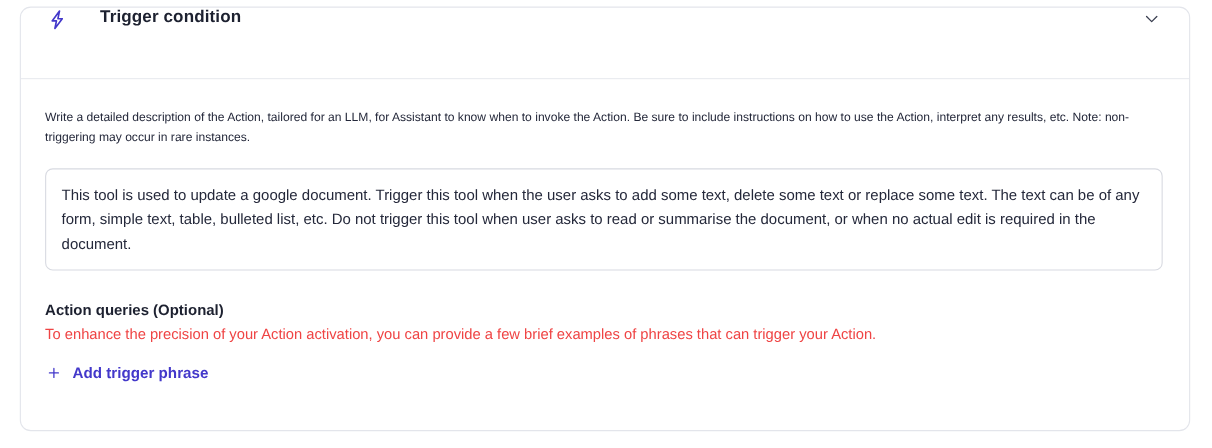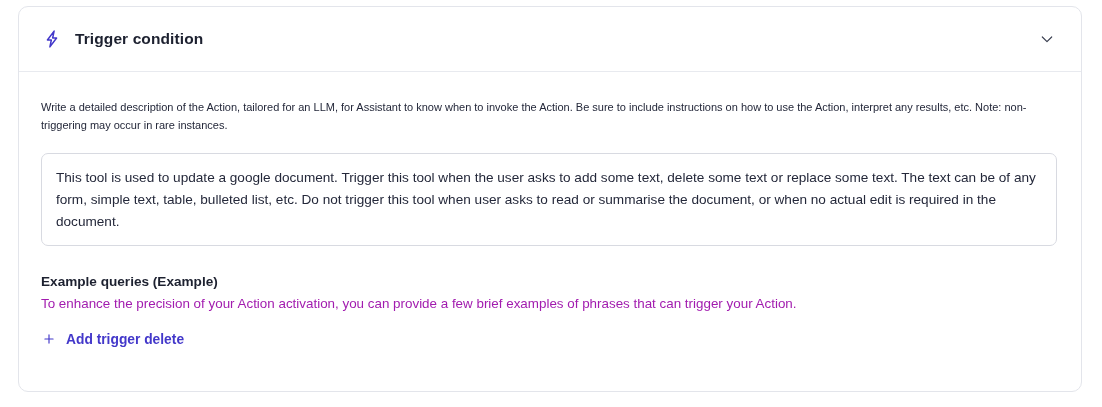--- a/index.html
+++ b/index.html
@@ -26,22 +26,23 @@
     border-radius: 10px;
     box-sizing: border-box;
     overflow: hidden;
   }
 
   .card-header {
     height: 65px;
     box-sizing: border-box;
     border-bottom: 1px solid #e8eaef;
     display: flex;
-    align-items: center;
+    align-items: flex-start;
     padding: 0 24px 0 22px;
+    gap: 16px;
   }
 
   .bolt-icon {
     width: 22px;
     height: 22px;
     flex: 0 0 auto;
     display: flex;
     align-items: center;
     justify-content: center;
     margin-right: 12px;
@@ -109,21 +110,21 @@
 
   .example-title {
     font-size: 13.6px;
     font-weight: bold;
     color: #1d2130;
     margin: 0 0 5px 0;
   }
 
   .example-sub {
     font-size: 13.4px;
-    color: #a21caf;
+    color: #ef4444;
     margin: 0;
     line-height: 1.55;
   }
 
   .add-link {
     margin-top: 17px;
     display: inline-flex;
     align-items: center;
     color: #4338ca;
     font-size: 13.8px;
@@ -162,27 +163,27 @@
 
   <div class="card-body">
 
     <p class="description">Write a detailed description of the Action, tailored for an LLM, for Assistant to know when to invoke the Action. Be sure to include instructions on how to use the Action, interpret any results, etc. Note: non-triggering may occur in rare instances.</p>
 
     <div class="textarea-box">
       <textarea class="textarea-text" placeholder="Describe when this Action should be triggered" style="">This tool is used to update a google document. Trigger this tool when the user asks to add some text, delete some text or replace some text. The text can be of any form, simple text, table, bulleted list, etc. Do not trigger this tool when user asks to read or summarise the document, or when no actual edit is required in the document.</textarea>
     </div>
 
     <div class="example-section">
-      <p class="example-title">Example queries (Example)</p>
+      <p class="example-title">Action queries (Optional)</p>
       <p class="example-sub">To enhance the precision of your Action activation, you can provide a few brief examples of phrases that can trigger your Action.</p>
 
       <div class="add-link">
         <span class="plus-icon">
           <svg width="14" height="14" viewBox="0 0 24 24" fill="none" xmlns="http://www.w3.org/2000/svg">
             <path d="M12 5 V19 M5 12 H19" stroke="#4338ca" stroke-width="2" stroke-linecap="round"></path>
           </svg>
         </span>
-        <span>Add trigger delete</span>
+        <span>Add trigger phrase</span>
       </div>
     </div>
 
   </div>
 </div>
 
 </body></html>

